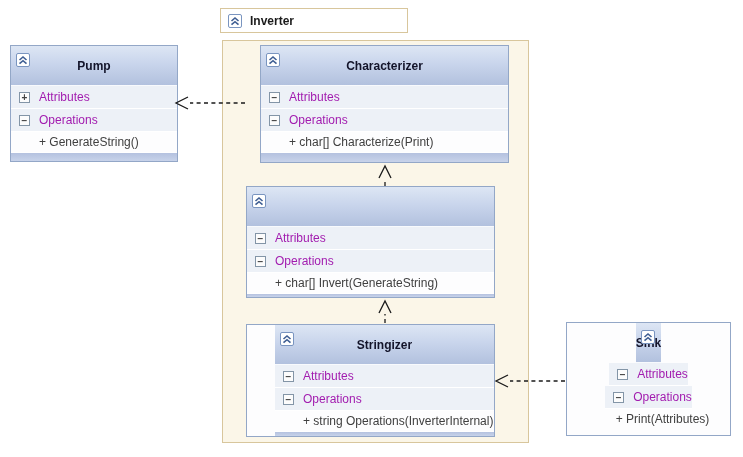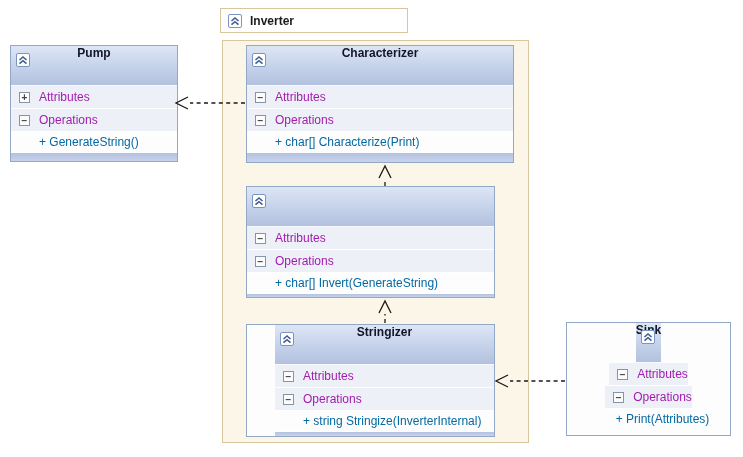--- a/index.html
+++ b/index.html
@@ -21,32 +21,32 @@
     display: flex; align-items: center; gap: 8px; padding-left: 7px; z-index: 2; text-align: right;
   }
   .package-title { font-size: 12px; font-weight: bold; color: #1b1b1b; }
 
   
   .class-box {
     position: absolute; display: flex; flex-direction: column;
     background: #fdfdfe; border: 1px solid #93a7c7; z-index: 3;
   }
   #box-pump             { left: 10px;  top: 45px;  width: 168px; height: 117px; }
-  #box-characterizer    { left: 246px; top: 45px;  width: 268px; height: 118px; }
+  #box-characterizer    { left: 260px; top: 45px;  width: 249px; height: 118px; }
   #box-inverterinternal { left: 246px; top: 186px; width: 249px; height: 112px; }
   #box-stringizer       { left: 246px; top: 324px; width: 249px; height: 113px; padding-left: 28px; }
   #box-sink             { left: 566px; top: 322px; width: 165px; height: 114px; align-items: center; }
 
   .box-header {
     position: relative; flex: 0 0 40px;
     background: linear-gradient(180deg, #dde6f4 0%, #c9d5ec 45%, #b2c1de 100%);
     border-bottom: 1px solid #f8fafd;
     display: flex; justify-content: center;
   }
-  .box-title { margin-top: 0; font-size: 12px; font-weight: bold; color: #13142a; }
+  .box-title { margin-top: 13px; font-size: 12px; font-weight: bold; color: #13142a; }
 
   .collapse-icon {
     position: absolute; left: 5px; top: 7px; width: 14px; height: 14px;
     background: #ffffff; border: 1px solid #7a95c0; border-radius: 2px;
     display: flex; align-items: center; justify-content: center;
   }
   .collapse-icon svg { display: block; }
 
   .box-row {
     flex: 0 0 23px; background: #edf1f7; border-bottom: 1px solid #ffffff;
@@ -54,21 +54,21 @@
   }
   .expander {
     width: 11px; height: 11px; margin-left: 8px;
     background: #fcfcfc; border: 1px solid #8395a7;
     display: inline-flex; align-items: center; justify-content: center;
     font-size: 10px; line-height: 9px; color: #444; font-weight: bold;
   }
   .row-label { margin-left: 9px; font-size: 12px; color: #a21caf; }
 
   .member-row { flex: 0 0 20px; background: #fdfdfe; display: flex; align-items: center; }
-  .member-text { margin-left: 28px; font-size: 12px; color: #0369a1; white-space: nowrap; }
+  .member-text { margin-left: 28px; font-size: 12px; color: #404040; white-space: nowrap; }
 
   .box-footer {
     flex: 1 1 auto; border-top: 1px solid #ffffff;
     background: linear-gradient(180deg, #b4c1df 0%, #c8d3ea 100%);
   }
 
   
   #arrows { position: absolute; left: 0; top: 0; z-index: 5; pointer-events: none; }
   #arrows path { stroke: #1a1a1a; fill: none; stroke-width: 1.3px; }
   #arrows path.dash { stroke-dasharray: 4 3.4; }
@@ -172,21 +172,21 @@
     </div>
     <div class="box-row">
       <span class="expander">−</span>
       <span class="row-label">Attributes</span>
     </div>
     <div class="box-row">
       <span class="expander">−</span>
       <span class="row-label">Operations</span>
     </div>
     <div class="member-row">
-      <span class="member-text">+ string Stringize(InverterInternal)</span>
+      <span class="member-text">+ string Operations(InverterInternal)</span>
     </div>
     <div class="box-footer"></div>
   </div>
 
   <div class="class-box" id="box-sink">
     <div class="box-header">
       <span class="collapse-icon">
         <svg width="12" height="12" viewBox="0 0 12 12">
           <polyline points="2.5,6 6,3 9.5,6" stroke="#3f5e93" stroke-width="1.6" fill="none"></polyline>
           <polyline points="2.5,9.7 6,6.7 9.5,9.7" stroke="#3f5e93" stroke-width="1.6" fill="none"></polyline>

